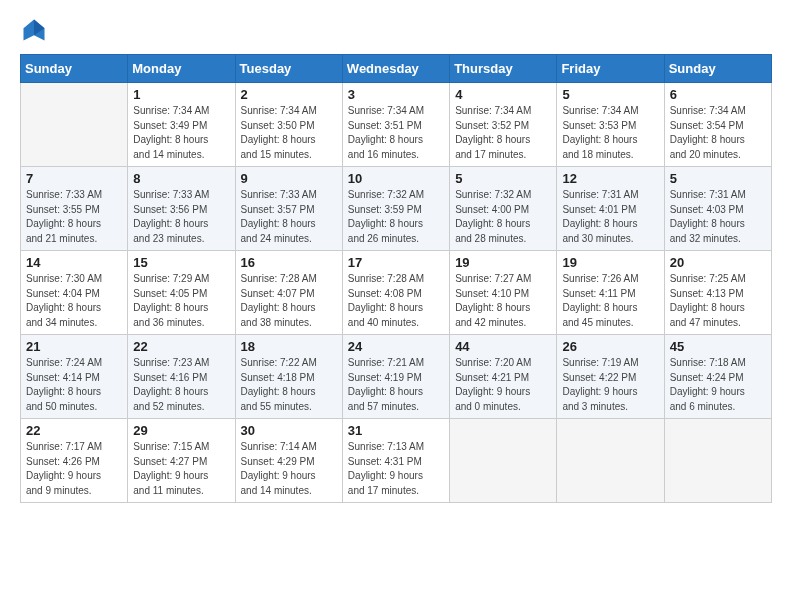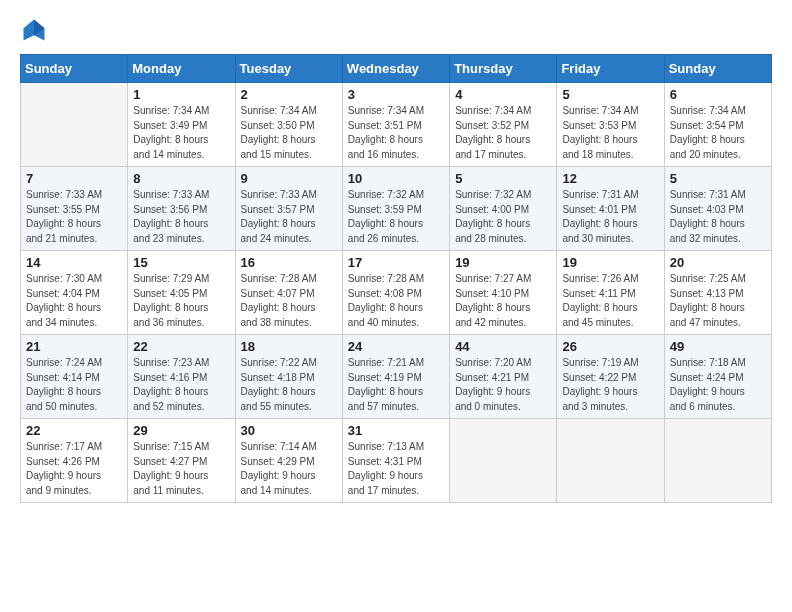--- a/index.html
+++ b/index.html
@@ -247,21 +247,21 @@
           </td>
           <td>
             <span class="day-number">44</span>
             <div class="day-detail">Sunrise: 7:20 AM<br>Sunset: 4:21 PM<br>Daylight: 9 hours<br>and 0 minutes.</div>
           </td>
           <td>
             <span class="day-number">26</span>
             <div class="day-detail">Sunrise: 7:19 AM<br>Sunset: 4:22 PM<br>Daylight: 9 hours<br>and 3 minutes.</div>
           </td>
           <td>
-            <span class="day-number">49</span>
+            <span class="day-number">45</span>
             <div class="day-detail">Sunrise: 7:18 AM<br>Sunset: 4:24 PM<br>Daylight: 9 hours<br>and 6 minutes.</div>
           </td>
         </tr>
         <tr>
           <td>
             <span class="day-number">22</span>
             <div class="day-detail">Sunrise: 7:17 AM<br>Sunset: 4:26 PM<br>Daylight: 9 hours<br>and 9 minutes.</div>
           </td>
           <td>
             <span class="day-number">29</span>

